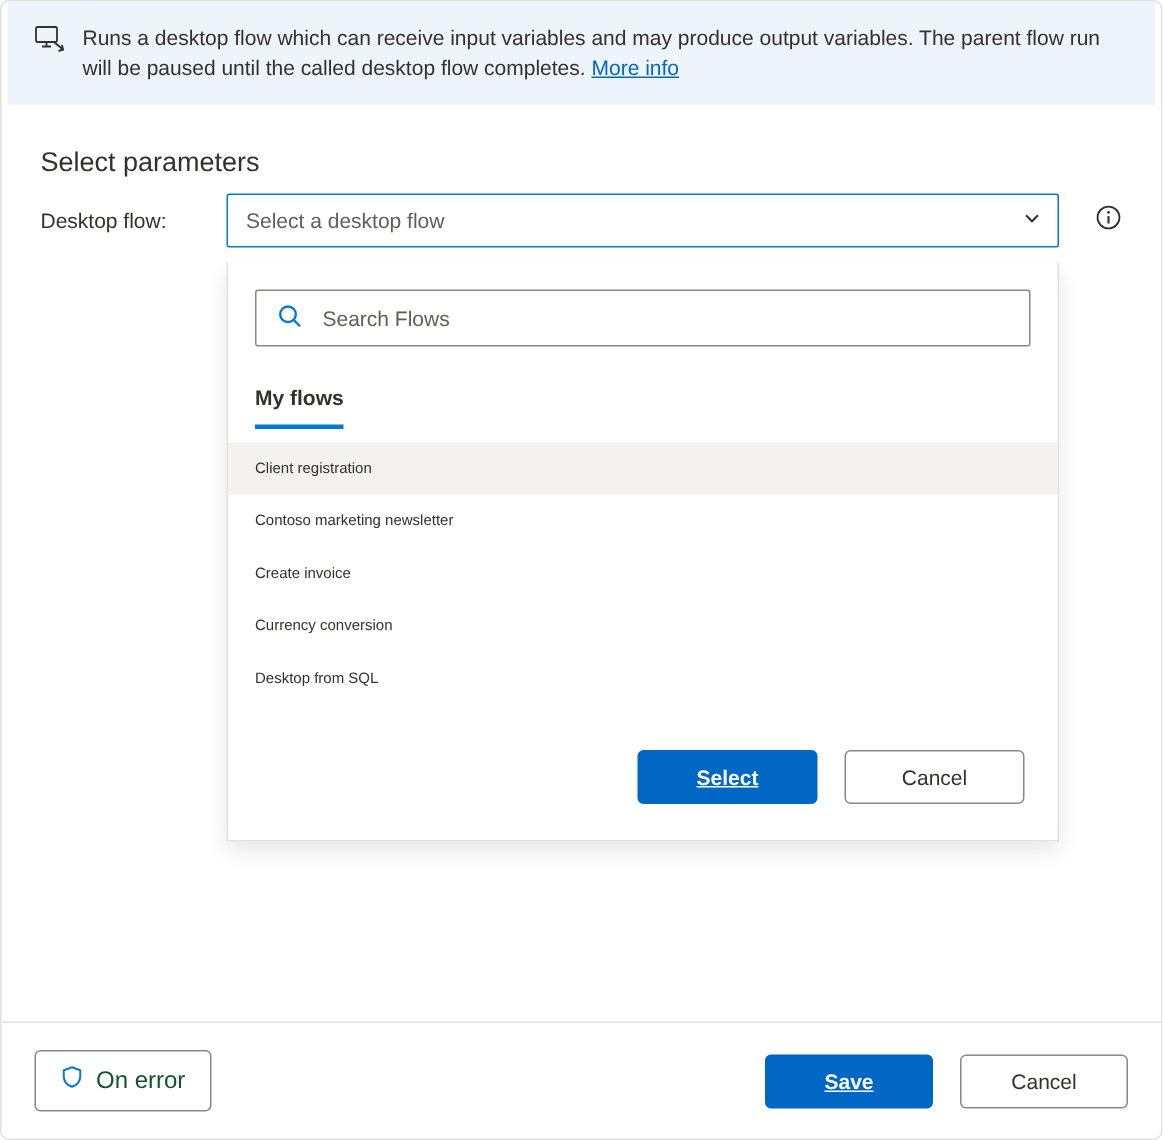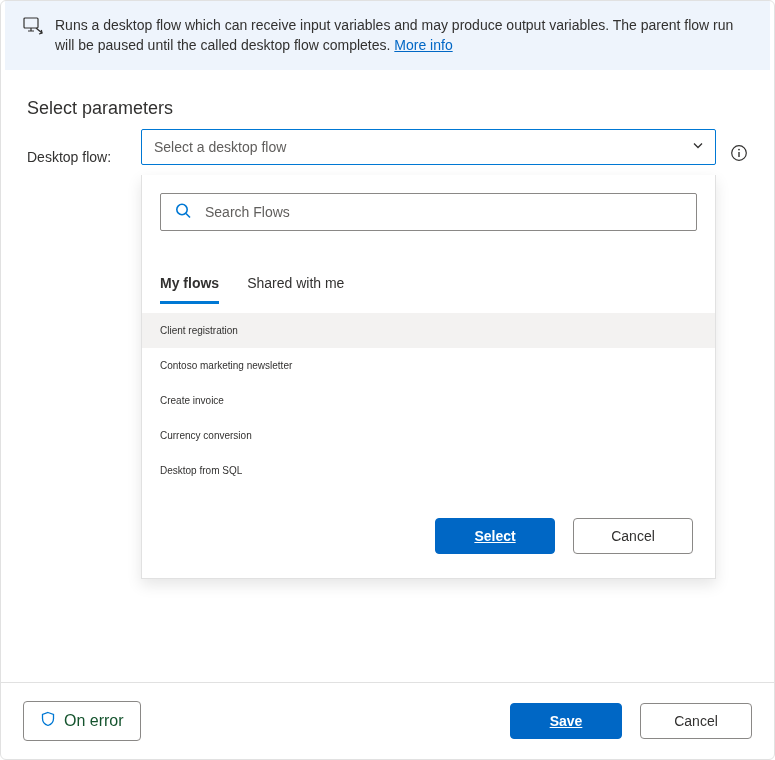--- a/index.html
+++ b/index.html
@@ -66,22 +66,22 @@
       position: relative;
     }
     .section-title {
       font-size: 18px;
       font-weight: 400;
       color: #323130;
       margin-bottom: 10px;
     }
     .form-row {
       display: flex;
-      align-items: flex-end;
-      gap: 14px;
+      align-items: center;
+      gap: 24px;
     }
     .form-label {
       font-size: 14px;
       color: #323130;
       white-space: nowrap;
       min-width: 100px;
     }
     .select-wrap {
       flex: 1;
       position: relative;
@@ -113,21 +113,21 @@
       top: 46px;
       left: 0;
       right: 0;
       background: #fff;
       border: 1px solid #e1e1e1;
       border-top: none;
       box-shadow: 0 6px 14px rgba(0,0,0,0.1);
       padding: 18px 0 24px;
     }
     .search-wrap {
-      margin: 0 18px 36px;
+      margin: 0 18px 18px;
       position: relative;
     }
     .search-input {
       width: 100%;
       padding: 10px 12px 10px 44px;
       border: 1px solid #8a8886;
       border-radius: 2px;
       font-size: 14px;
       color: #605e5c;
       outline: none;
@@ -269,21 +269,20 @@
               <svg width="18" height="18" viewBox="0 0 18 18">
                   <circle cx="8" cy="8" r="5.2" fill="none" stroke="#0078d4" stroke-width="1.6"></circle>
                   <path d="M12 12 L16 16" stroke="#0078d4" stroke-width="1.6"></path>
                 </svg>
             </span>
             <input class="search-input" type="text" placeholder="Search Flows" style="">
           </div>
 
           <div class="tabs">
             <button class="tab active">My flows</button>
-            <button class="tab">Shared with me</button>
           </div>
 
           <div class="flow-list">
             <button class="flow-item hovered">Client registration</button>
             <button class="flow-item">Contoso marketing newsletter</button>
             <button class="flow-item">Create invoice</button>
             <button class="flow-item">Currency conversion</button>
             <button class="flow-item">Desktop from SQL</button>
           </div>
 

